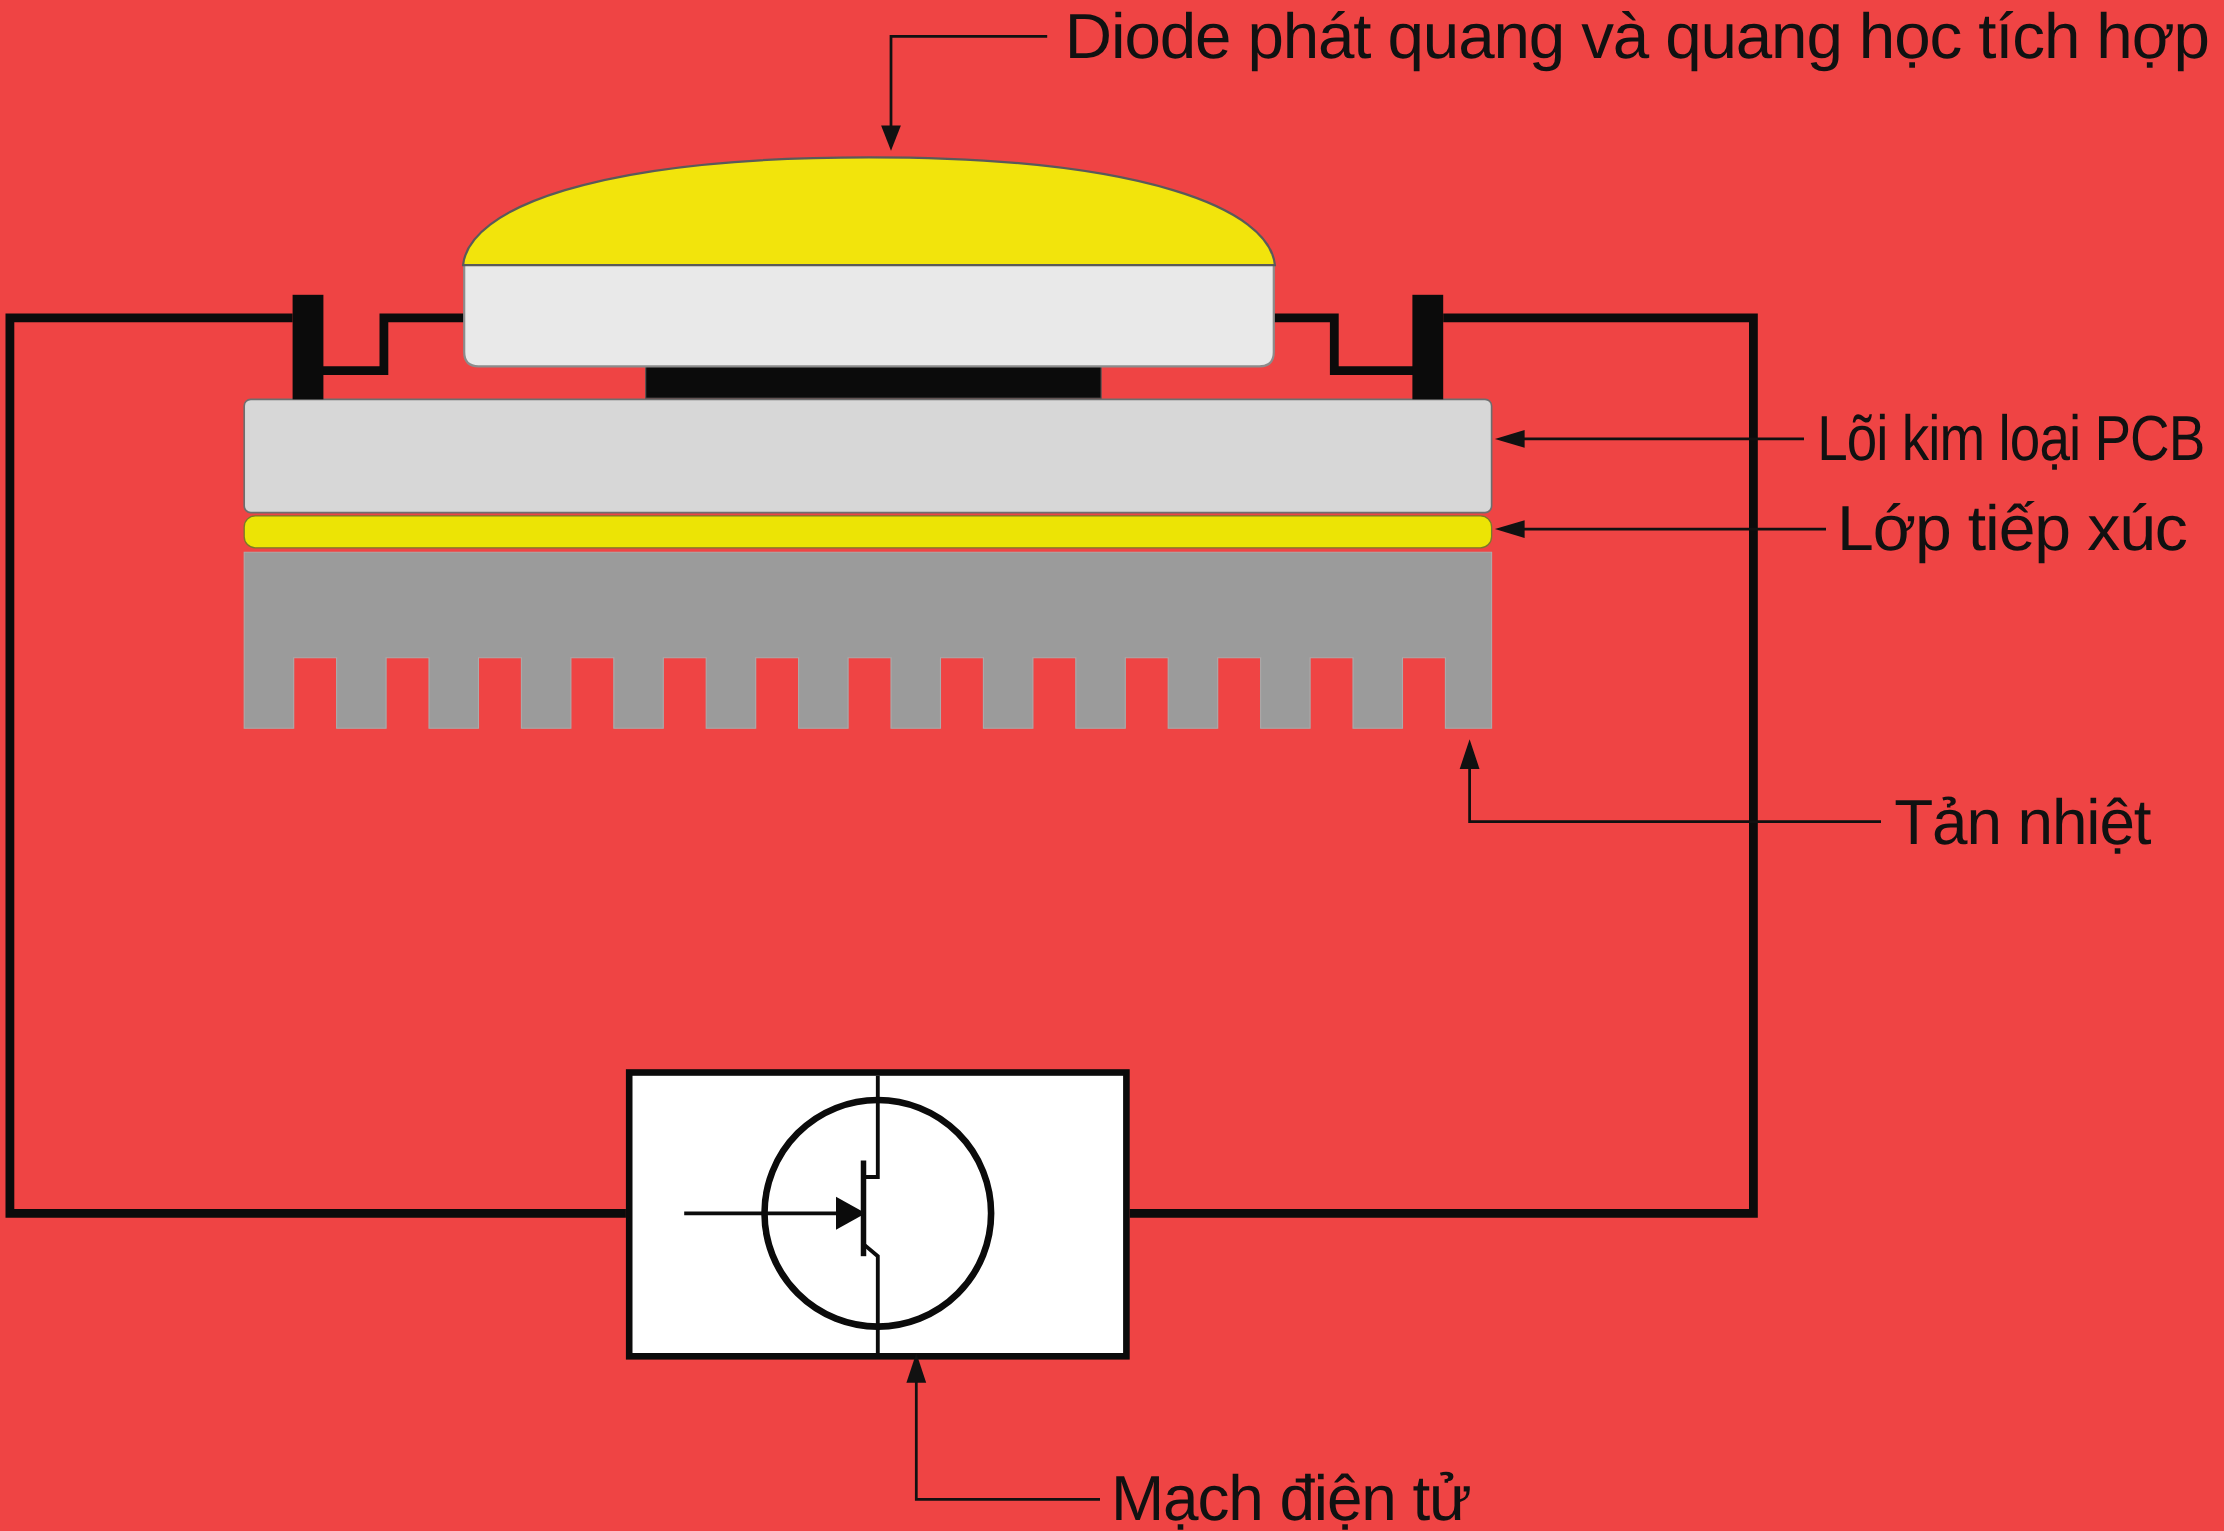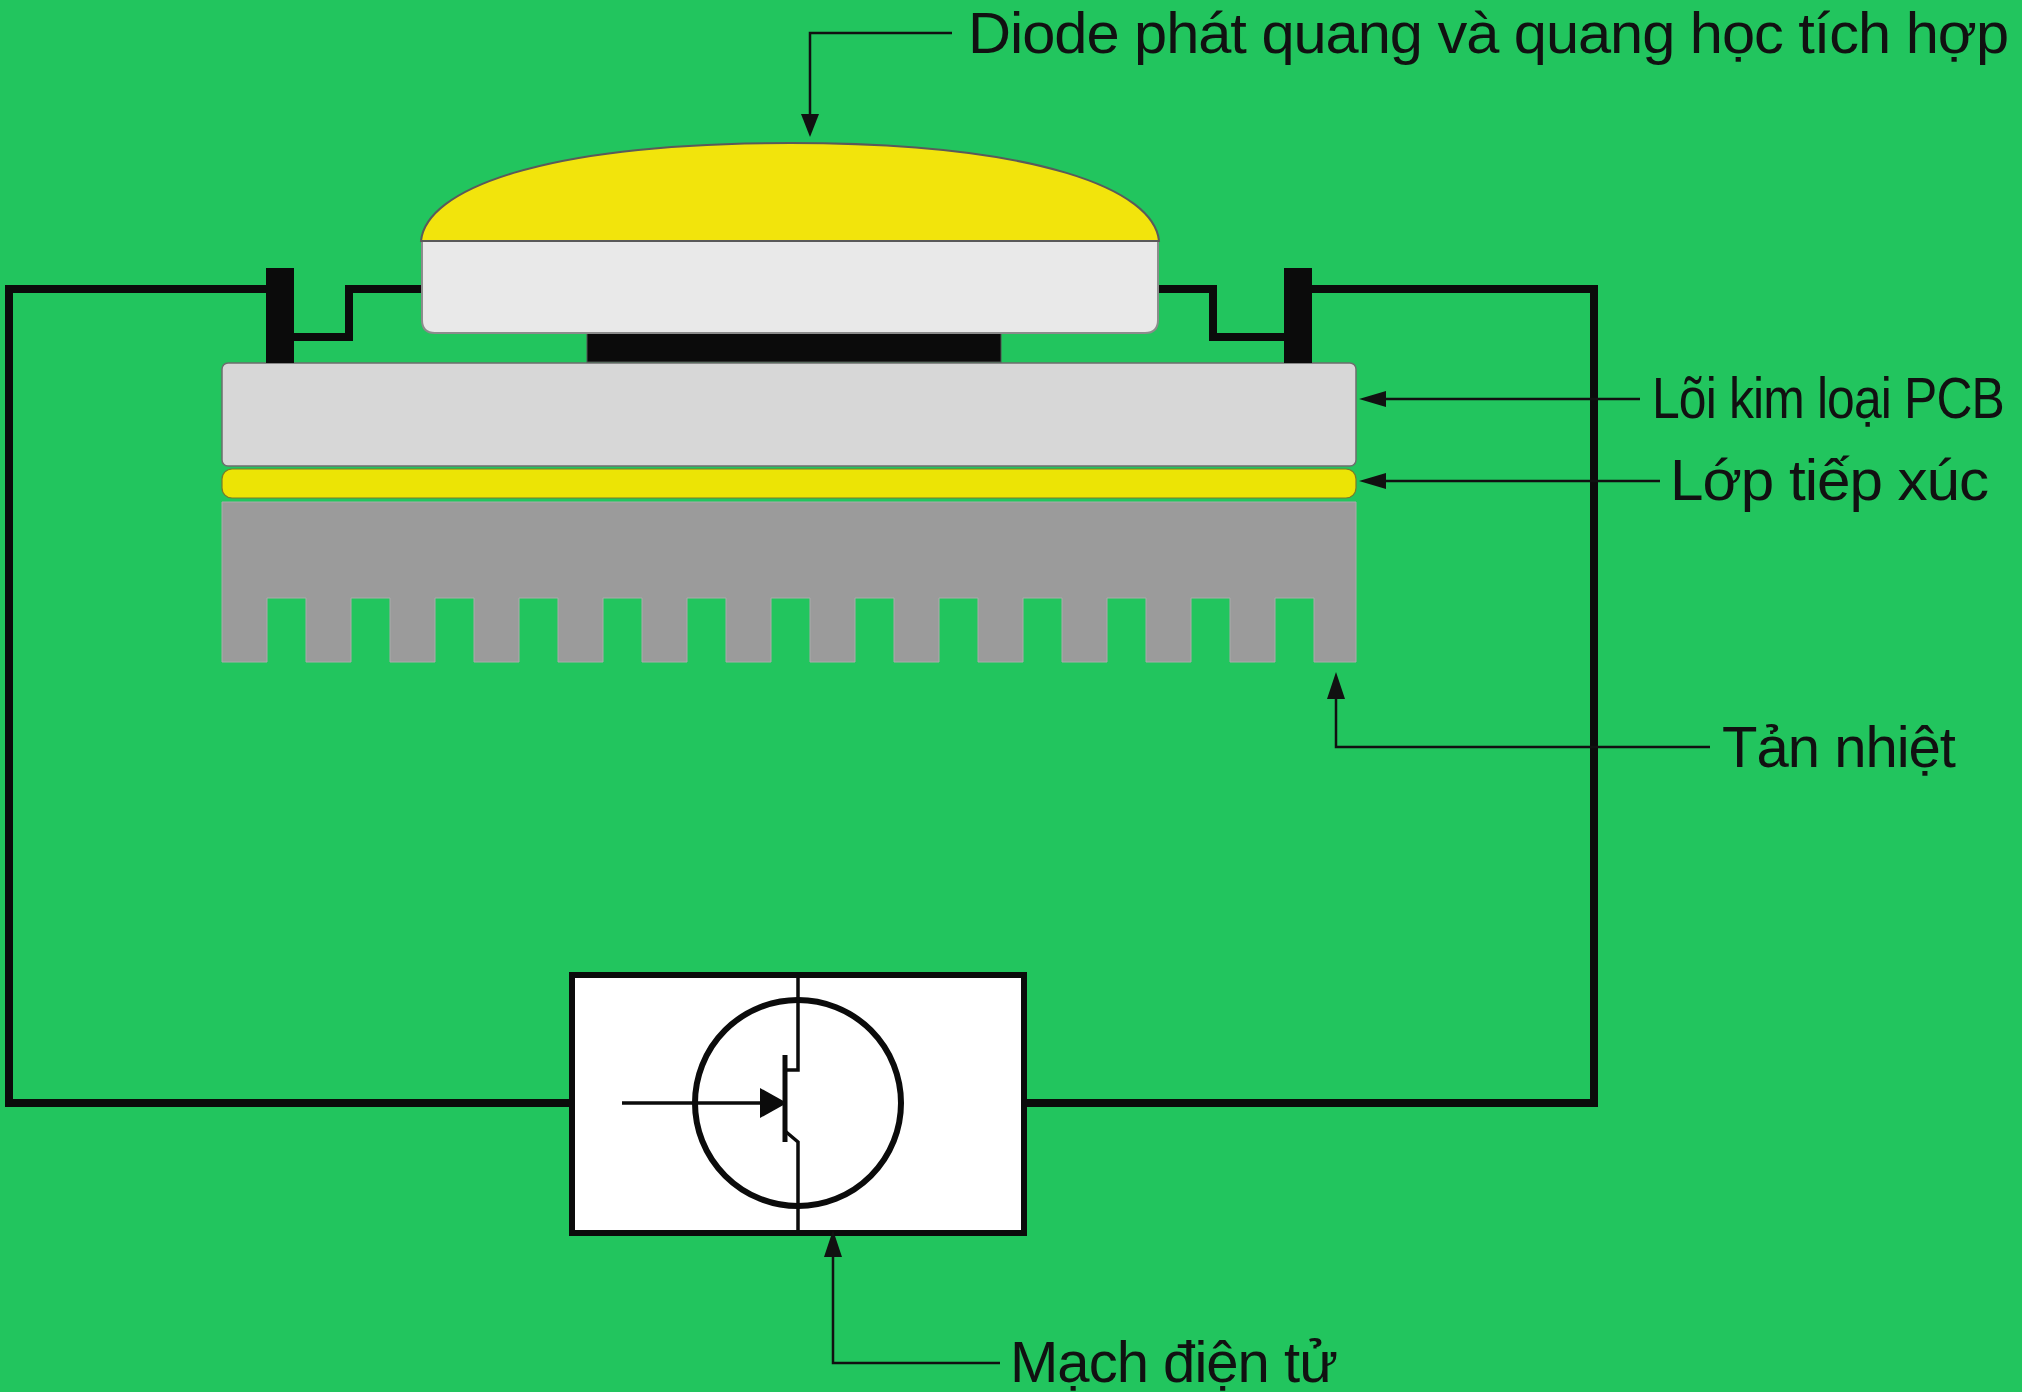--- a/index.html
+++ b/index.html
@@ -7,21 +7,21 @@
     padding: 0;
     background: #ffffff;
     width: 2022px;
     height: 1392px;
     overflow: hidden;
   }
   .stage {
     position: relative;
     width: 2022px;
     height: 1392px;
-    background: #22c55e;
+    background: #ef4444;
   }
   svg { display: block; }
   .lbl {
     font-family: "Liberation Sans", sans-serif;
     font-size: 58px;
     fill: #111111;
     letter-spacing: -1px;
   }
   .thinline {
     fill: none;

